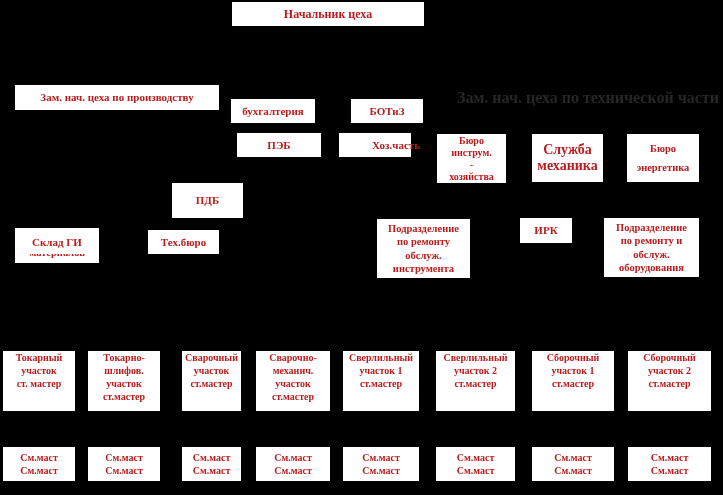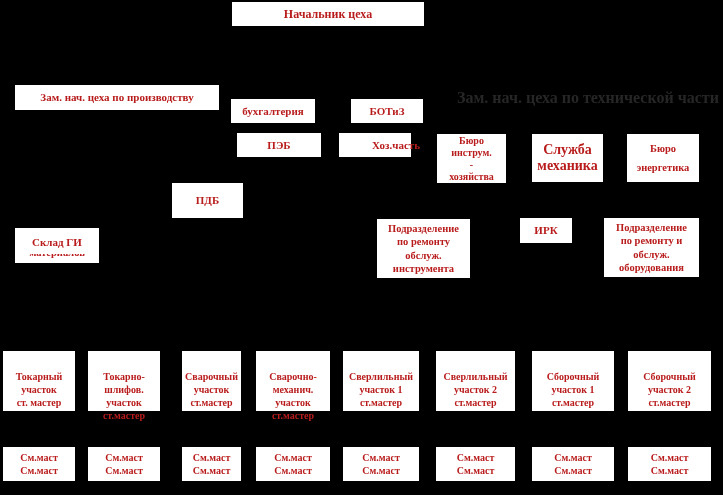--- a/index.html
+++ b/index.html
@@ -58,21 +58,21 @@
   .s3{left:182px;width:59px;}
   .s4{left:256px;width:74px;}
   .s5{left:343px;width:76px;}
   .s6{left:436px;width:79px;}
   .s7{left:532px;width:82px;}
   .s8{left:628px;width:83px;}
   .section{
     top:351px;height:60px;
     font-size:10px;line-height:13px;
     justify-content:flex-start;
-    padding-top:19px;
+    padding-top:0;
   }
   .sec-title{white-space:pre-line;}
   .sec-master{white-space:pre-line;}
   .sec-master.gap{}
   .sec-master.nogap{margin-top:0;}
   .shift{
     top:447px;height:34px;
     font-size:10px;line-height:13px;
   }
 </style>
@@ -98,20 +98,21 @@
 хозяйства</div>
   <div class="box b-meh">Служба
 механика</div>
   <div class="box b-energ">Бюро
 энергетика</div>
 
   <div class="box b-skladmat">Склад
 материалов</div>
   <div class="box b-pdb">ПДБ</div>
   <div class="box b-skladgi">Склад ГИ</div>
+  <div class="box b-tehbyuro">Тех.бюро</div>
 
   <div class="box b-podrinstr">Подразделение
 по ремонту
 обслуж.
 инструмента</div>
   <div class="box b-irk">ИРК</div>
   <div class="box b-podrobor">Подразделение
 по ремонту и
 обслуж.
 оборудования</div>

